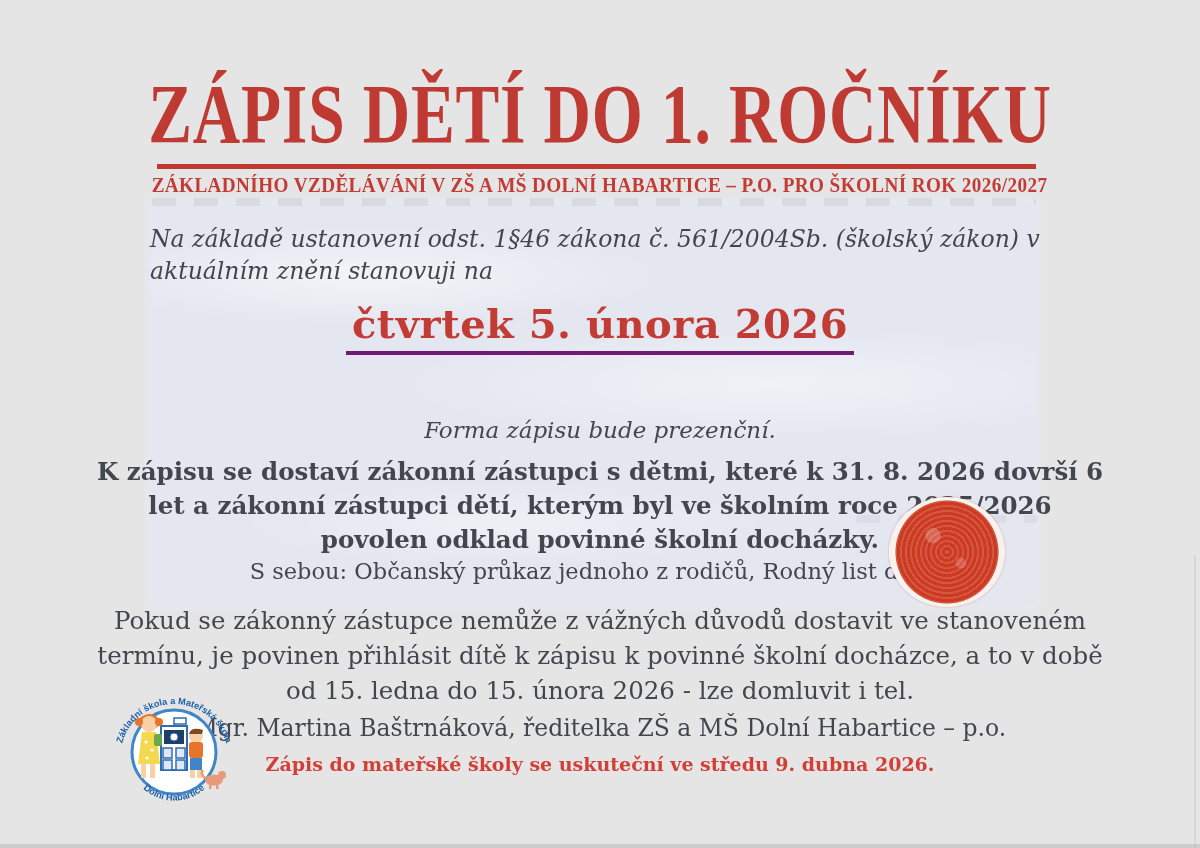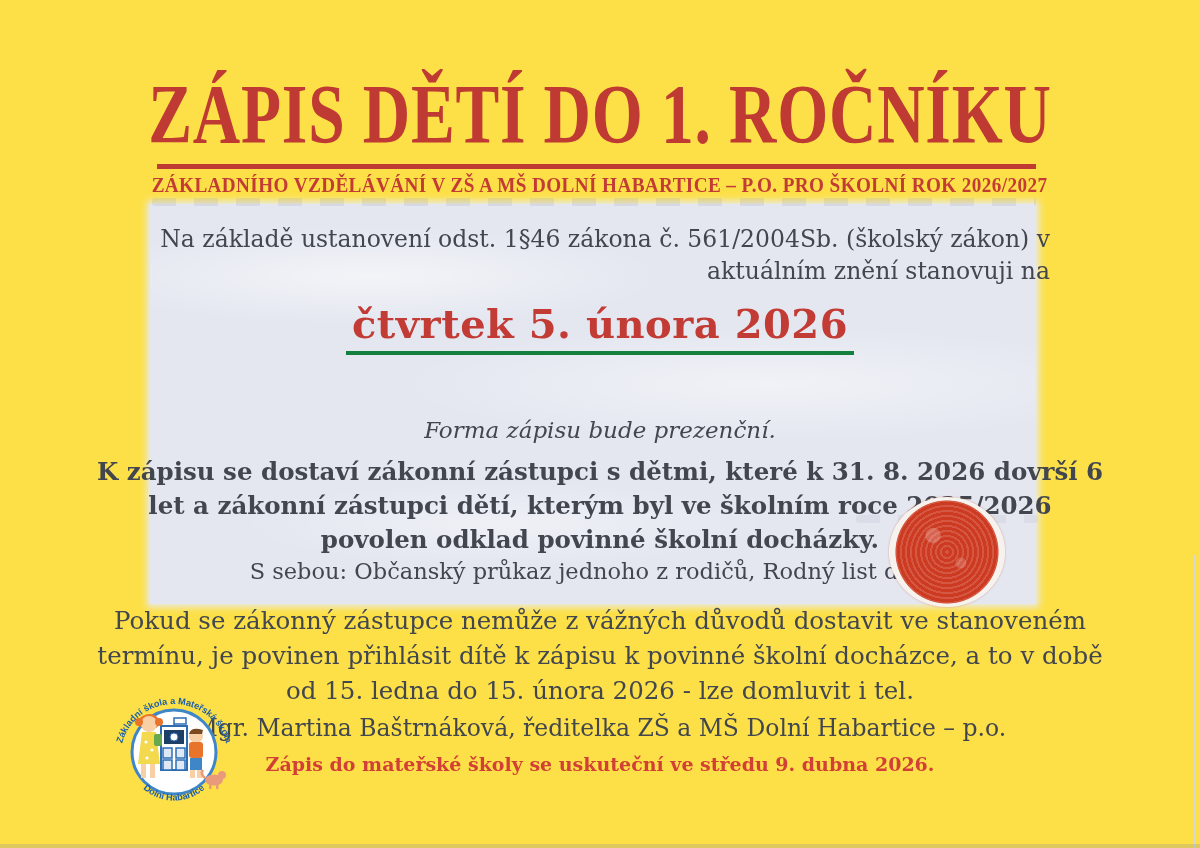--- a/index.html
+++ b/index.html
@@ -1,19 +1,19 @@
 <!DOCTYPE html>
 <html><head>
 <meta charset="utf-8">
 <style>
   html,body{margin:0;padding:0;background:#ffffff;}
   .page{
     position:relative;
     width:1200px;height:848px;
-    background:#fde047;
+    background:#e5e5e5;
     overflow:hidden;
     font-family:"DejaVu Serif", serif;
   }
   .abs{position:absolute;}
   .centered{left:0;right:0;text-align:center;}
   
   .scan-band{
     left:150px;top:204px;width:886px;height:400px;
     background:
       radial-gradient(ellipse 420px 70px at 25% 18%, rgba(255,255,255,.55), transparent 70%),
@@ -40,25 +40,25 @@
   .title .inner{display:inline-block;transform:scaleX(.82) scaleY(1.06);transform-origin:center;letter-spacing:1px;}
   .title-underline{left:157px;top:164px;width:879px;height:5px;background:#bf3a33;}
   .subtitle{
     top:174px;font-weight:bold;color:#c23b35;
     font-size:20px;white-space:nowrap;
     font-family:"Liberation Serif", serif;
   }
   .subtitle .inner{display:inline-block;transform:scaleX(.96);transform-origin:center;letter-spacing:.4px;}
 
   .body-text{color:#42464f;}
-  .intro{top:224px;left:150px;width:900px;text-align:right;font-size:23.5px;line-height:1.36;}
+  .intro{top:224px;left:150px;width:900px;text-align:left;font-size:23.5px;line-height:1.36;font-style:italic;}
   .date-heading{top:300px;}
   .date-heading .inner{
     display:inline-block;color:#c23b35;font-weight:bold;font-size:40px;
-    border-bottom:4px solid #15803d;padding:0 6px 4px 6px;letter-spacing:.5px;
+    border-bottom:4px solid #701a75;padding:0 6px 4px 6px;letter-spacing:.5px;
   }
   .time-place{top:367px;font-weight:bold;font-size:24px;}
   .form-line{top:417px;font-size:23px;font-style:italic;}
   .who-para{top:455px;left:95px;width:1010px;text-align:center;font-weight:bold;font-size:24.5px;line-height:1.38;}
   .bring-line{top:558px;font-size:22.5px;}
   .excuse-para{top:604px;left:95px;width:1010px;text-align:center;font-size:24.5px;line-height:1.42;}
   .signature{top:714px;font-size:23.5px;}
   .kindergarten{top:753px;font-weight:bold;font-size:19px;color:#d23f36;}
 
   .stamp{

